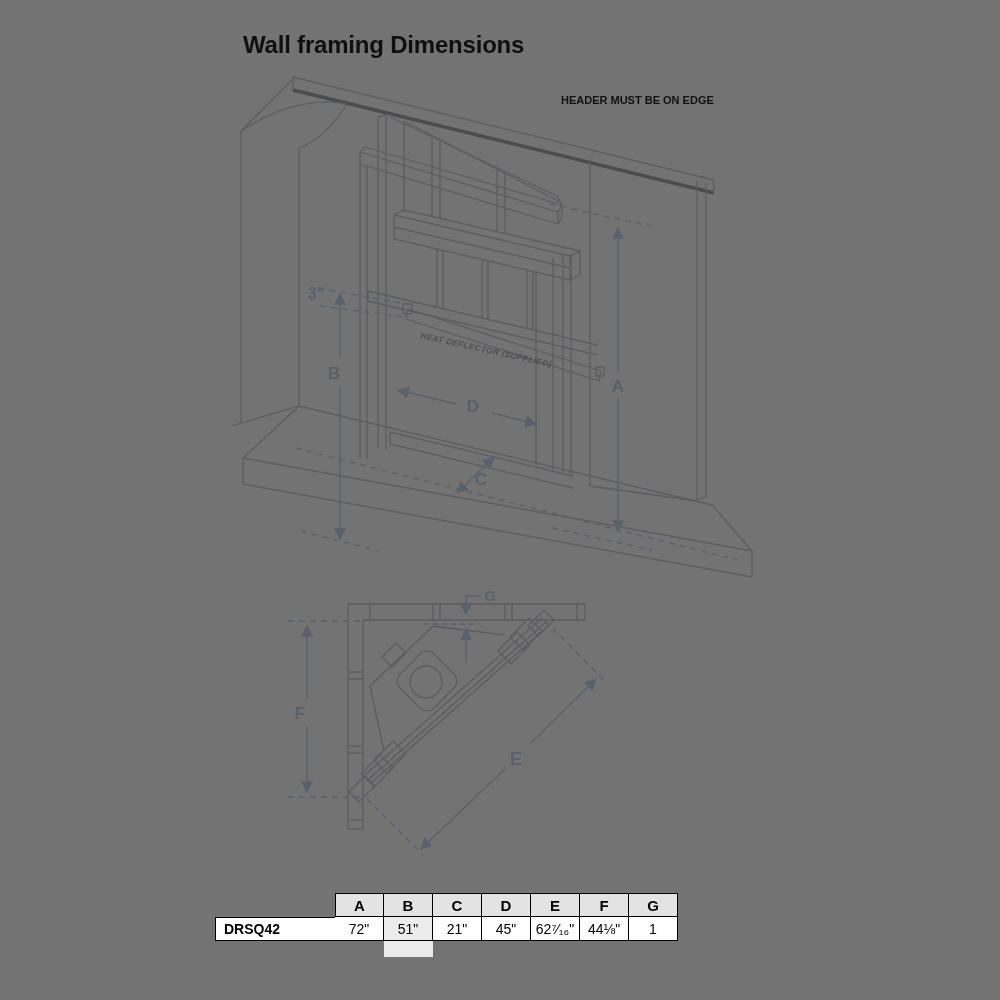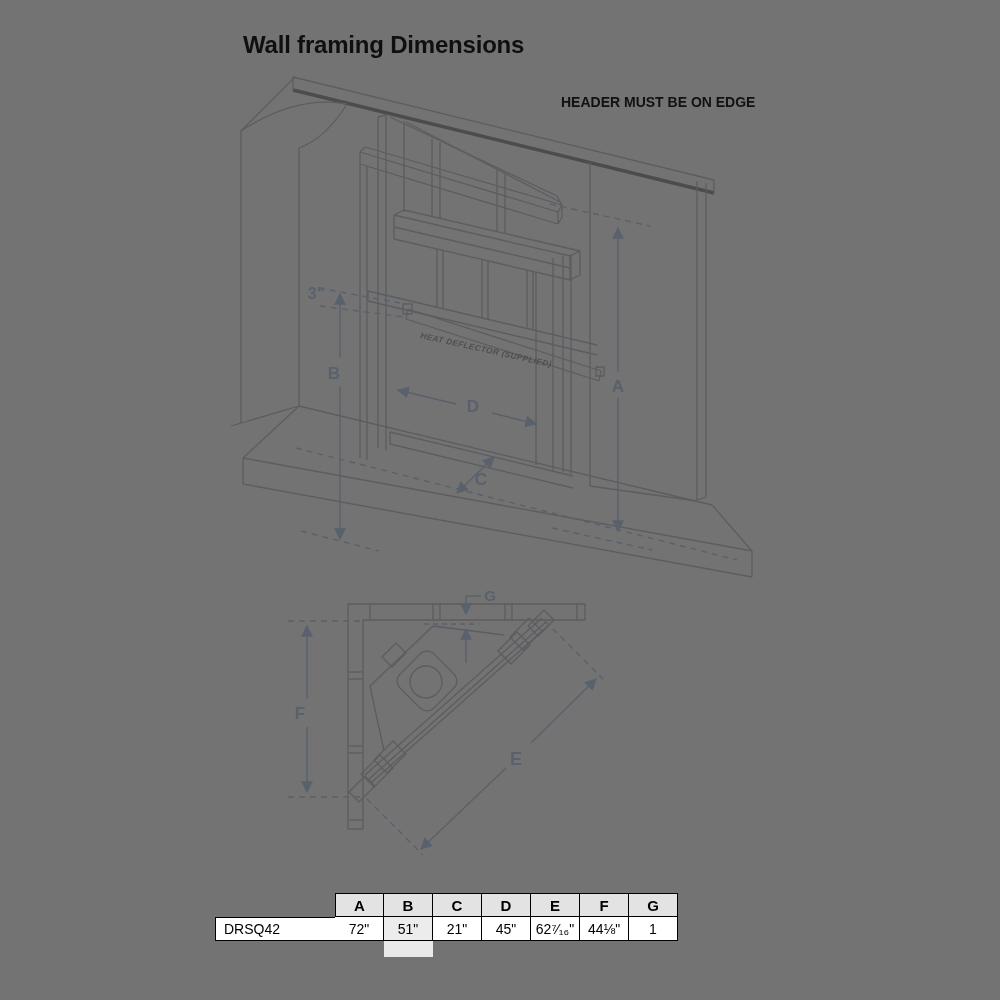--- a/index.html
+++ b/index.html
@@ -1,34 +1,34 @@
 <!DOCTYPE html>
 <html><head>
 <meta charset="utf-8">
 <style>
   html,body{margin:0;padding:0;background:#fff;}
   .canvas{position:relative;width:1000px;height:1000px;background:#737373;overflow:hidden;
           font-family:"Liberation Sans",sans-serif;}
   .title{position:absolute;color:#0f0f10;font-weight:700;letter-spacing:-0.2px;}
   #wall-title{left:243px;top:31px;font-size:24px;}
   #corner-title{left:243px;top:548px;font-size:23px;}
-  #header-note{position:absolute;left:561px;top:94px;font-size:14px;font-weight:700;color:#111;}
+  #header-note{position:absolute;left:561px;top:94px;font-size:11px;font-weight:700;color:#111;}
   svg{position:absolute;left:0;top:0;}
   
   .dtable{position:absolute;left:215px;top:893px;color:#000;}
   .hrow{display:flex;margin-left:120px;}
   .drow{display:flex;}
   .cell{box-sizing:border-box;width:49px;height:24px;display:flex;align-items:center;
         justify-content:center;border:1.6px solid #000;border-left:none;font-size:14px;}
   .cell.first{border-left:1.6px solid #000;}
   .hcell{background:#e3e3e3;font-weight:700;font-size:15px;}
   .vcell{background:#ffffff;border-top:none;}
   .vcell.hl{background:#ececec;}
   .labelcell{box-sizing:border-box;width:120px;height:24px;display:flex;align-items:center;
-        border:1.6px solid #000;border-right:none;padding-left:8px;font-size:14px;background:#fff;}
+        border:1.6px solid #000;border-right:none;padding-left:8px;font-size:14px;background:#fff;font-weight:bold;}
   .b-ext{position:absolute;left:169px;top:48px;width:49px;height:16px;background:#eaeaea;}
 </style>
 </head>
 <body>
 
 <div class="canvas">
 
   <div class="title" id="wall-title">Wall framing Dimensions</div>
   <div id="header-note">HEADER MUST BE ON EDGE</div>
 

